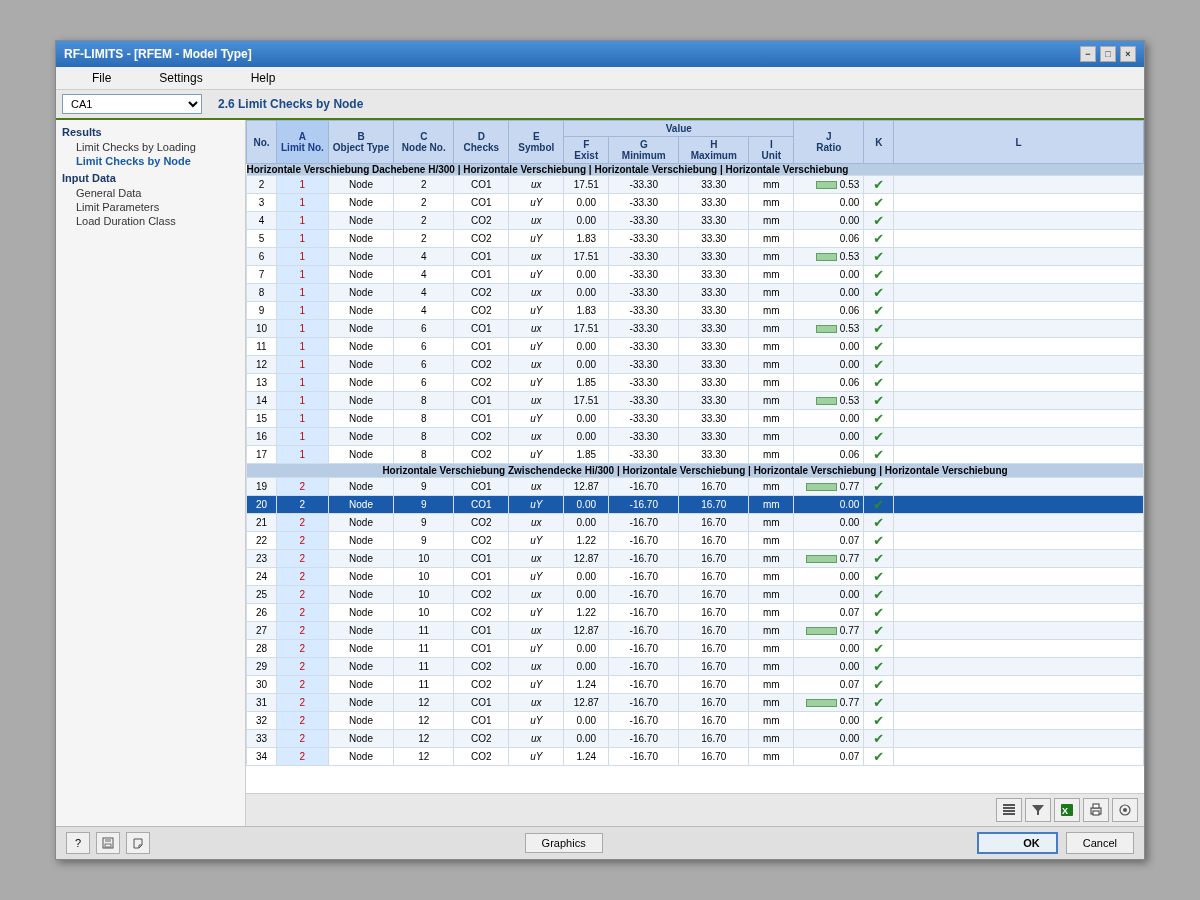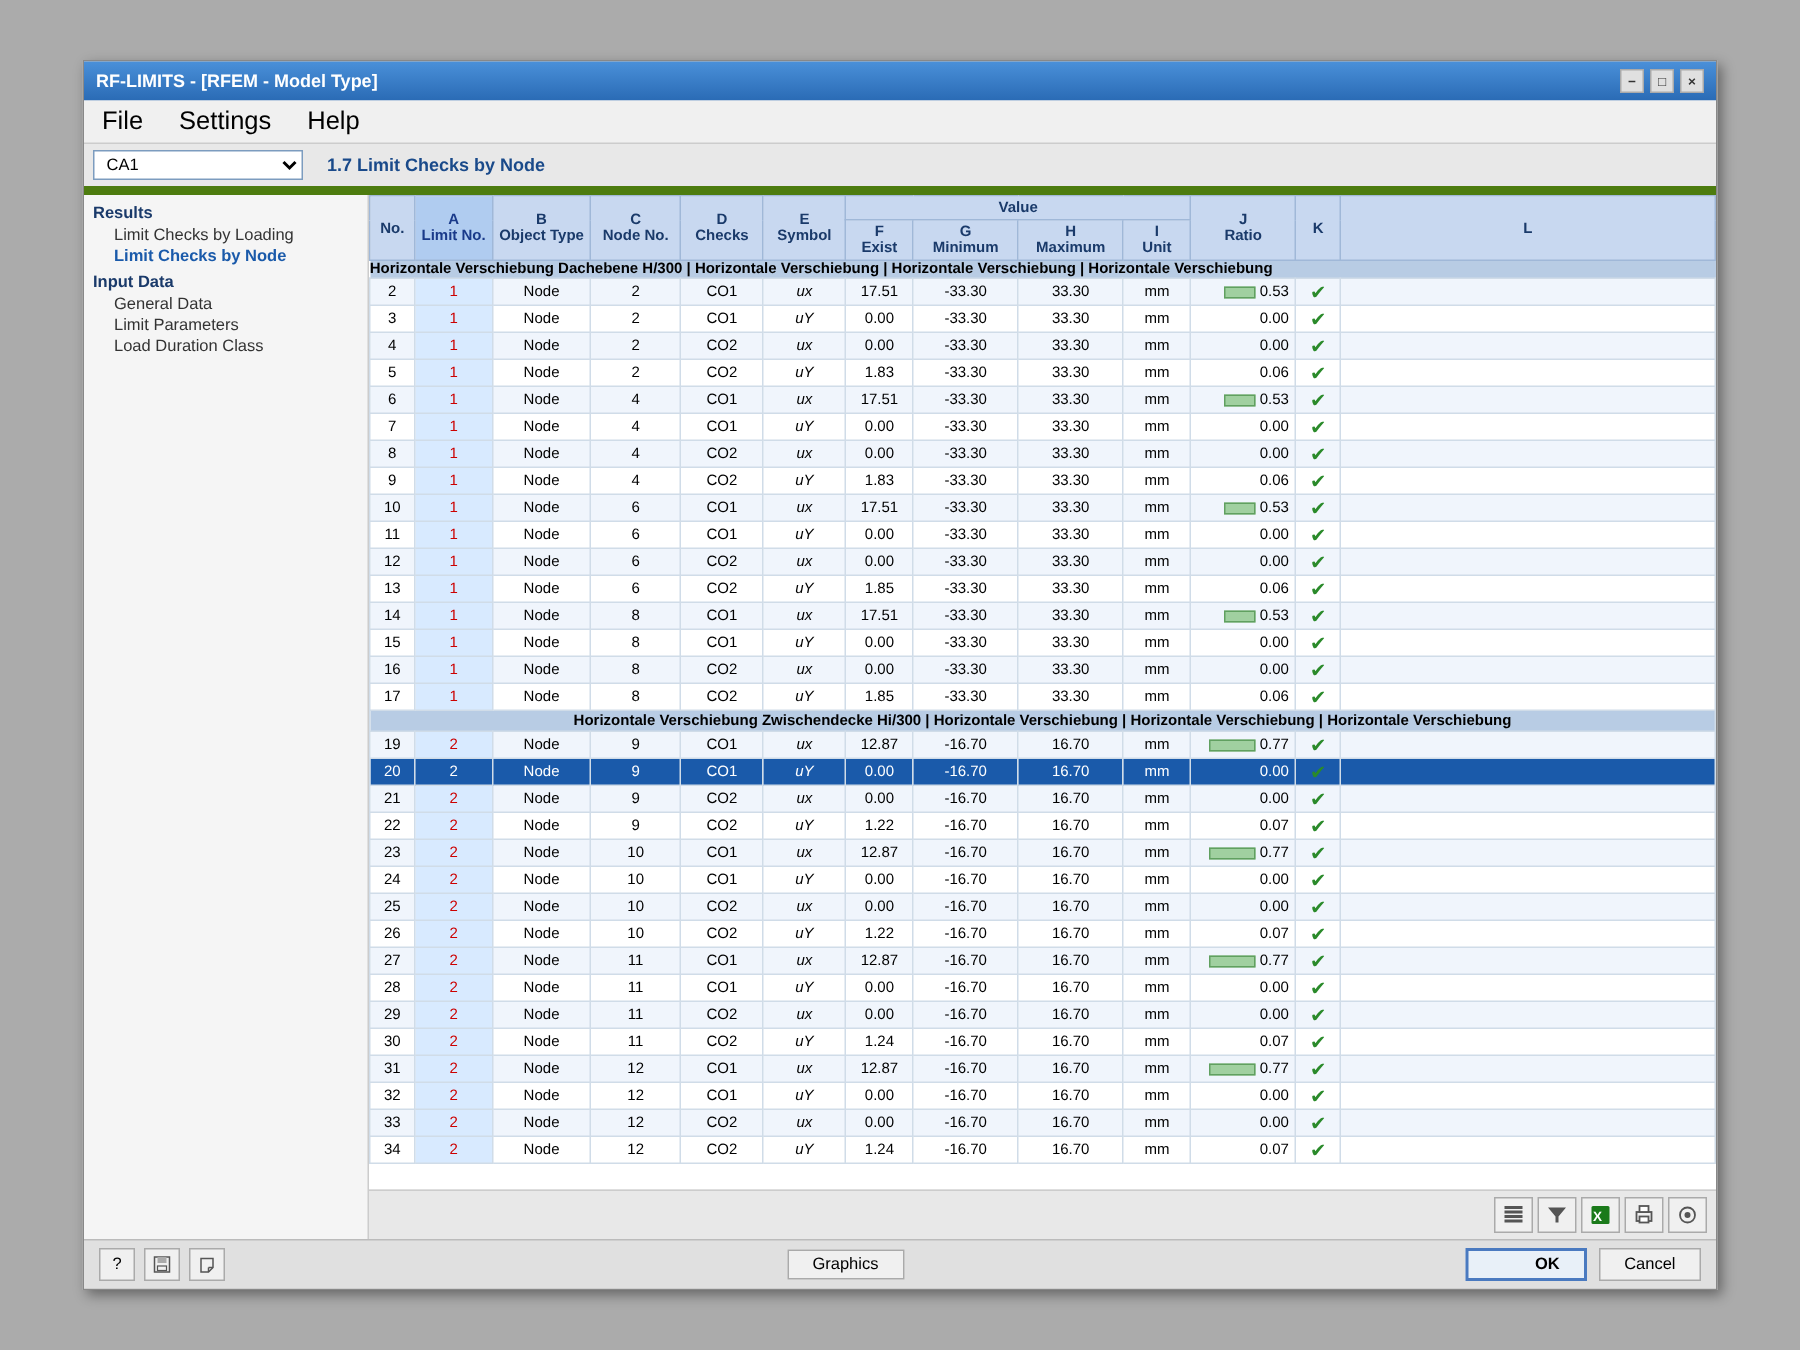--- a/index.html
+++ b/index.html
@@ -39,29 +39,29 @@
     }
 
     .menubar {
       background: #f0f0f0;
       padding: 2px 8px;
       display: flex;
       gap: 16px;
       border-bottom: 1px solid #ccc;
       flex-shrink: 0;
     }
-    .menubar span { cursor: pointer; padding: 2px 4px; font-size: 17px; }
+    .menubar span { cursor: pointer; padding: 2px 4px; font-size: 12px; margin-left: 24px; }
 
     .toolbar-top {
       background: #e8e8e8;
       padding: 3px 6px;
       display: flex;
       align-items: center;
       gap: 6px;
-      border-bottom: 6px solid #4d7c0f;
+      border-bottom: 2px solid #4d7c0f;
       flex-shrink: 0;
     }
 
     .ca-select {
       width: 140px;
       border: 1px solid #7c9cbf;
       padding: 2px 4px;
       background: white;
       font-size: 11px;
     }
@@ -230,21 +230,21 @@
   <div class="menubar">
     <span>File</span>
     <span>Settings</span>
     <span>Help</span>
   </div>
 
   <div class="toolbar-top">
     <select class="ca-select">
       <option>CA1</option>
     </select>
-    <span class="section-title">1.7 Limit Checks by Node</span>
+    <span class="section-title">2.6 Limit Checks by Node</span>
   </div>
 
   <div class="main-content">
 
     <div class="sidebar">
       <div class="sidebar-group">
         <div class="sidebar-group-title">Results</div>
         <div class="sidebar-item">
           <span>Limit Checks by Loading</span>
         </div>

